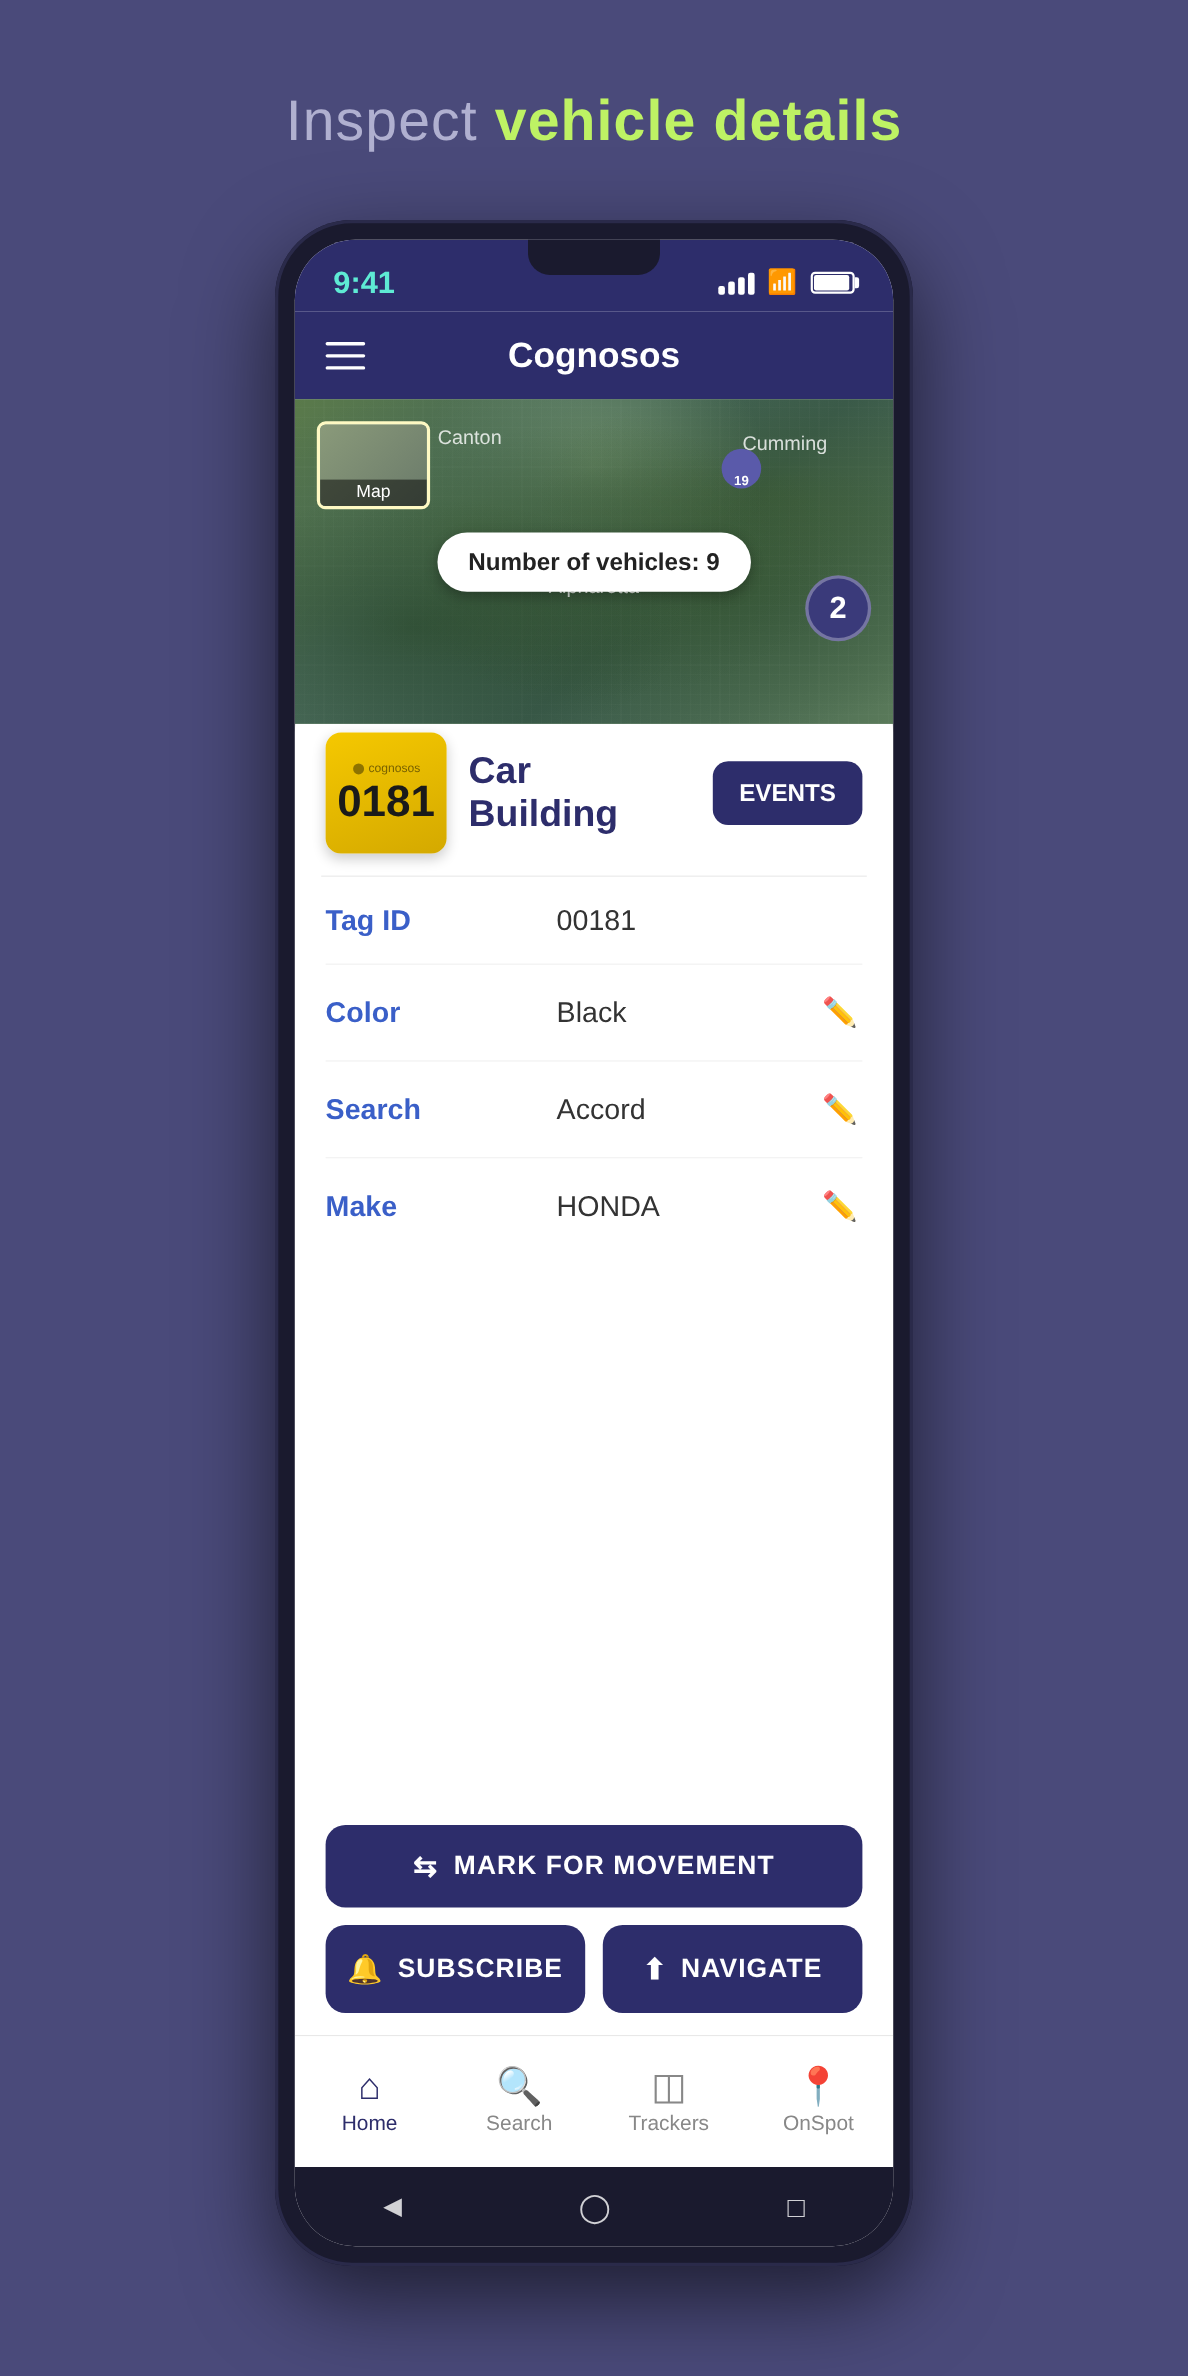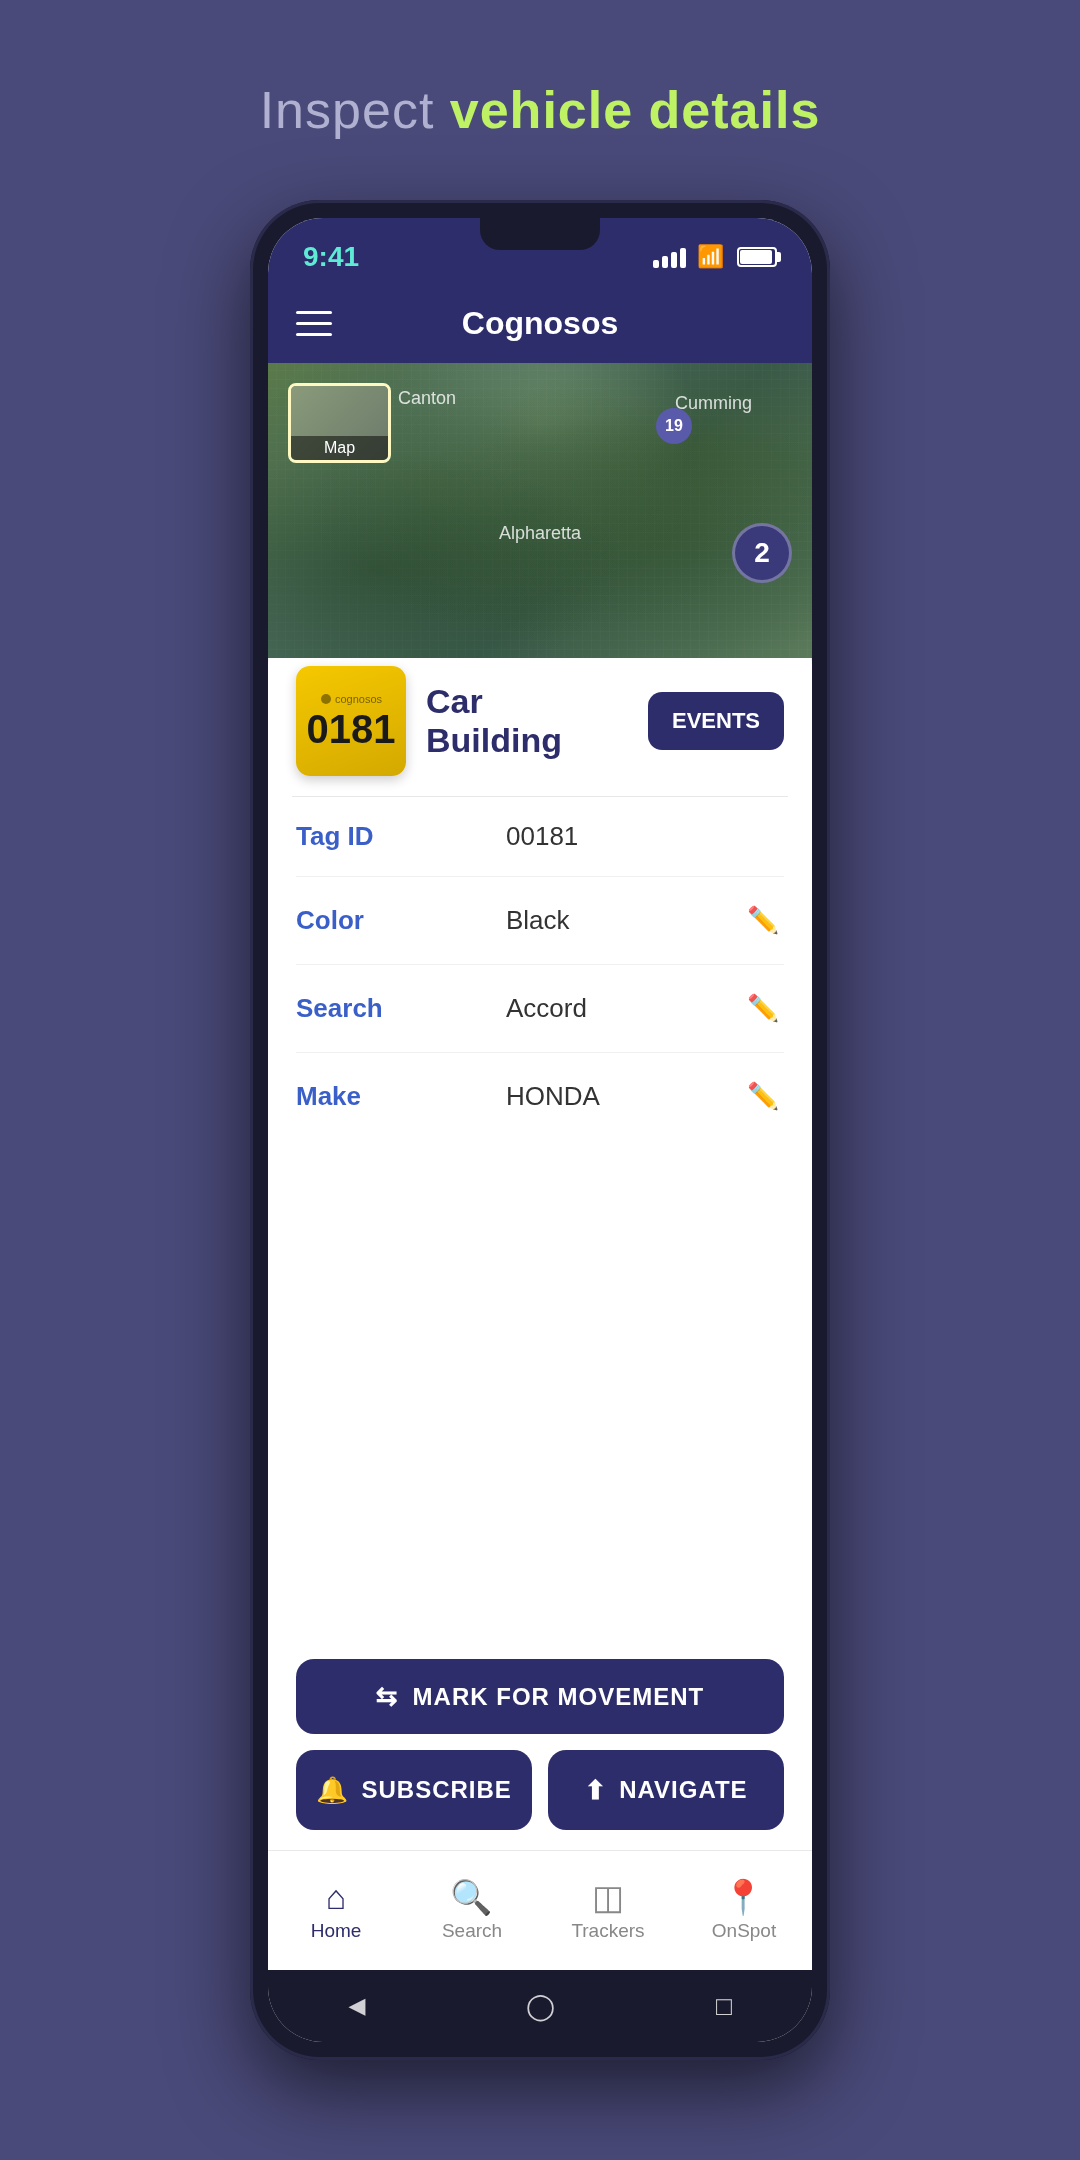--- a/index.html
+++ b/index.html
@@ -293,24 +293,24 @@
 
     .map-road {
       position: absolute;
       top: 45px;
       right: 120px;
       width: 36px;
       height: 36px;
       background: #5a5aaa;
       border-radius: 50%;
       display: flex;
-      align-items: center;
+      align-items: flex-end;
       justify-content: center;
       color: white;
-      font-size: 16px;
+      font-size: 12px;
       font-weight: 700;
     }
 
     
     .bottom-sheet {
       flex: 1;
       background: white;
       border-radius: 28px 28px 0 0;
       display: flex;
       flex-direction: column;
@@ -582,20 +582,23 @@
       <span class="map-label-canton">Canton</span>
       <span class="map-label-cumming">Cumming</span>
       <span class="map-label-alpharetta">Alpharetta</span>
 
       <div class="map-thumbnail">
         <div class="map-thumbnail-bg"></div>
         <div style="position:absolute;inset:0;background:linear-gradient(135deg,#8a9a7a,#6a7a6a);"></div>
         <span class="map-thumbnail-label">Map</span>
       </div>
 
+      <div class="vehicles-badge">
+        <span>Number of vehicles: 9</span>
+      </div>
 
       <div class="map-cluster">
         <span>2</span>
       </div>
 
       <div class="map-road">
         <span>19</span>
       </div>
     </div>
 

